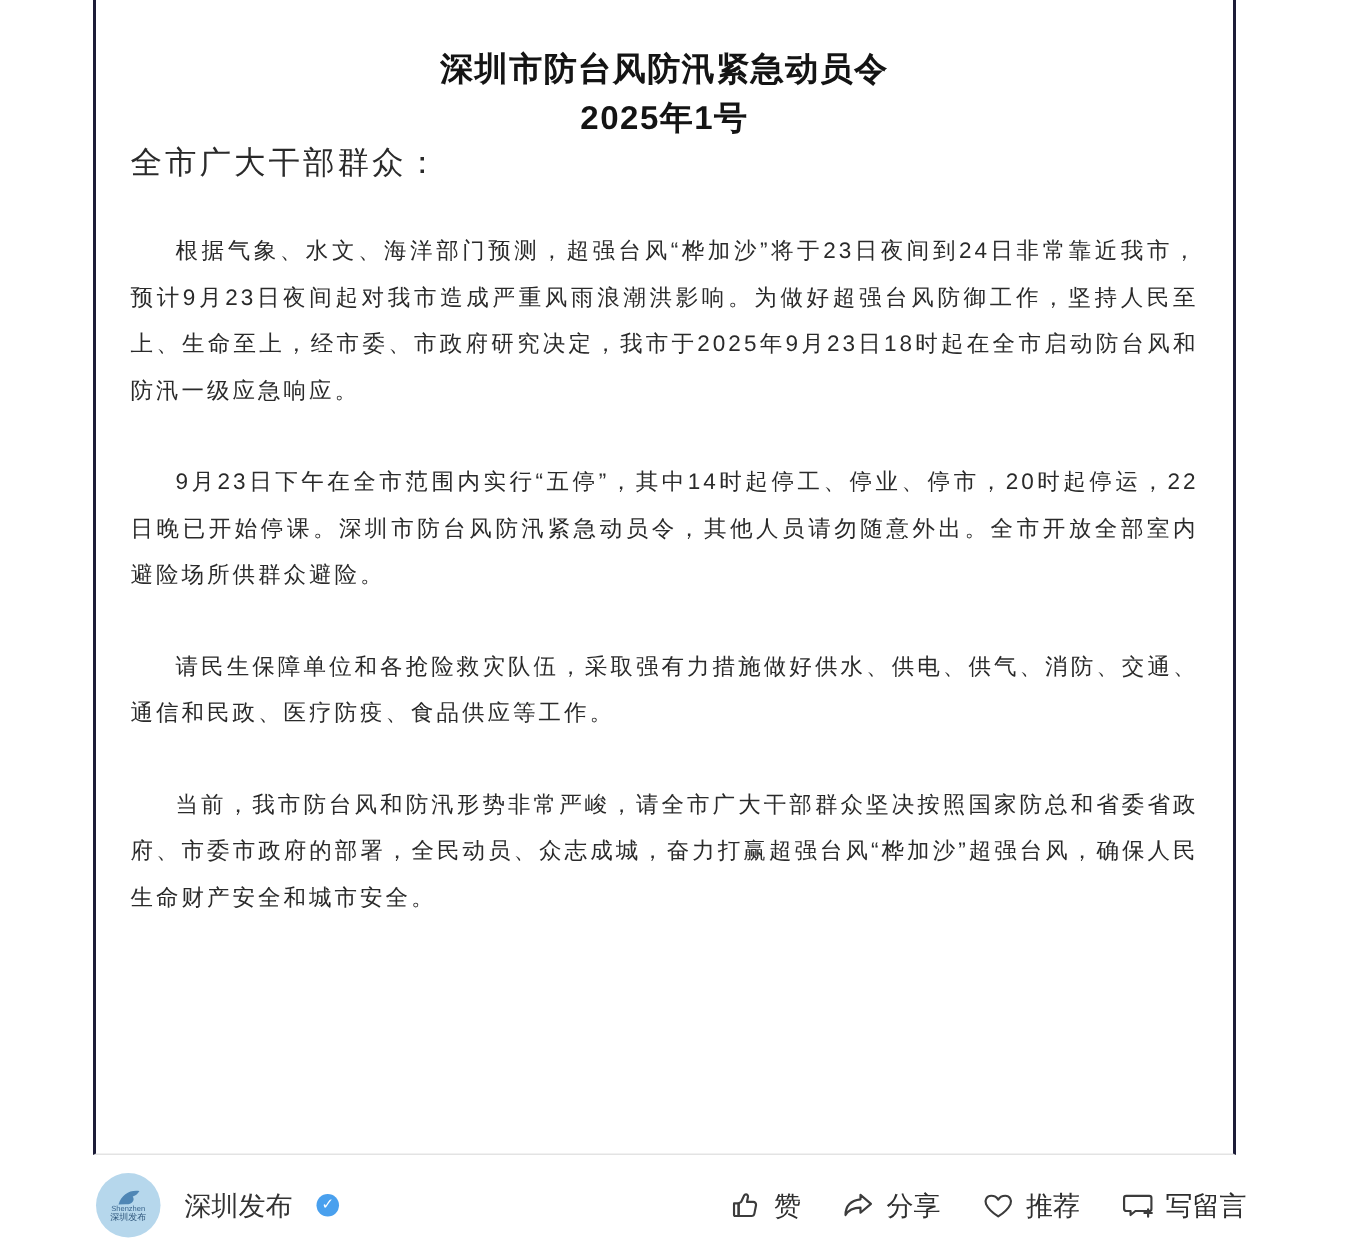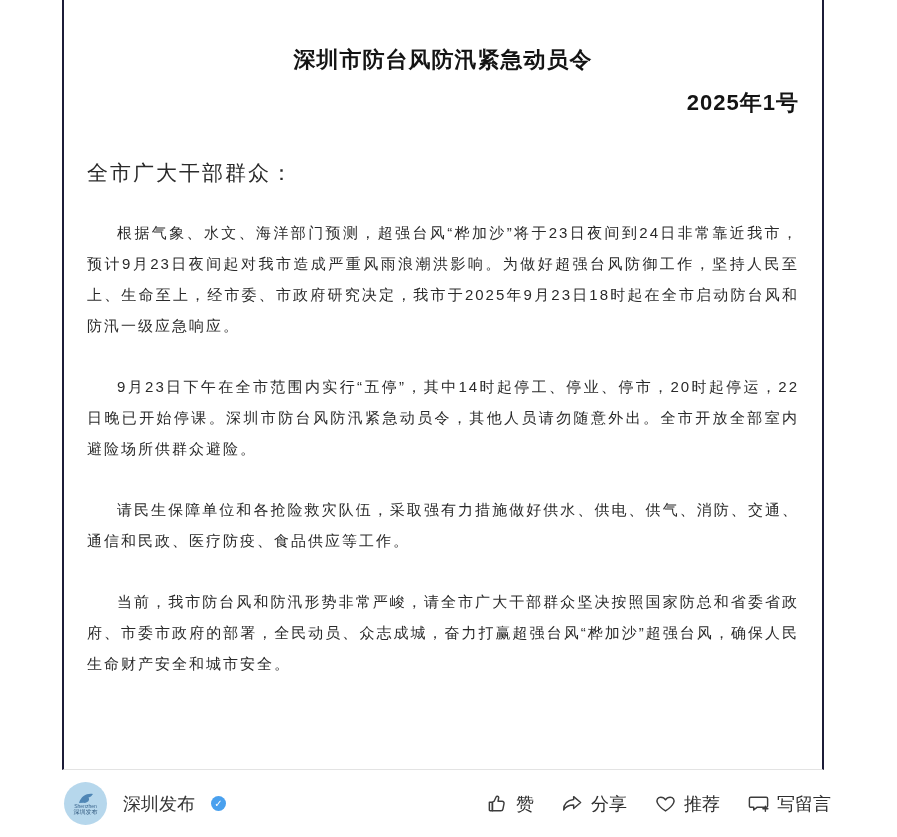--- a/index.html
+++ b/index.html
@@ -14,33 +14,32 @@
 
   
   .doc {
     position:absolute;
     left:62px; top:0;
     width:762px; height:770px;
     background:#ffffff;
     border-left:2px solid #1c1c38;
     border-right:2px solid #1c1c38;
     border-bottom:1px solid #e3e3e3;
-    padding:45px 23px 0 23px;
+    padding:31px 23px 0 23px;
     overflow:hidden;
   }
   .doc-title {
     font-size:22px; font-weight:700; text-align:center;
     color:#141414; letter-spacing:1px;
   }
   .doc-number {
-    font-size:22px; font-weight:700; text-align:right;
-    color:#141414; letter-spacing:1px; margin-top:13px;
+    font-size:22px; font-weight:700; text-align:center;
+    color:#141414; letter-spacing:1px; margin-top:3px;
   }
   .salutation {
-    margin-top:41px;
     font-size:21px; letter-spacing:2px; color:#2a2a2a;
   }
   .para {
     margin-top:30px;
     font-size:15px; line-height:31px; letter-spacing:2px;
     text-indent:2em; text-align:justify; color:#2a2a2a;
   }
 
   
   .footer {

